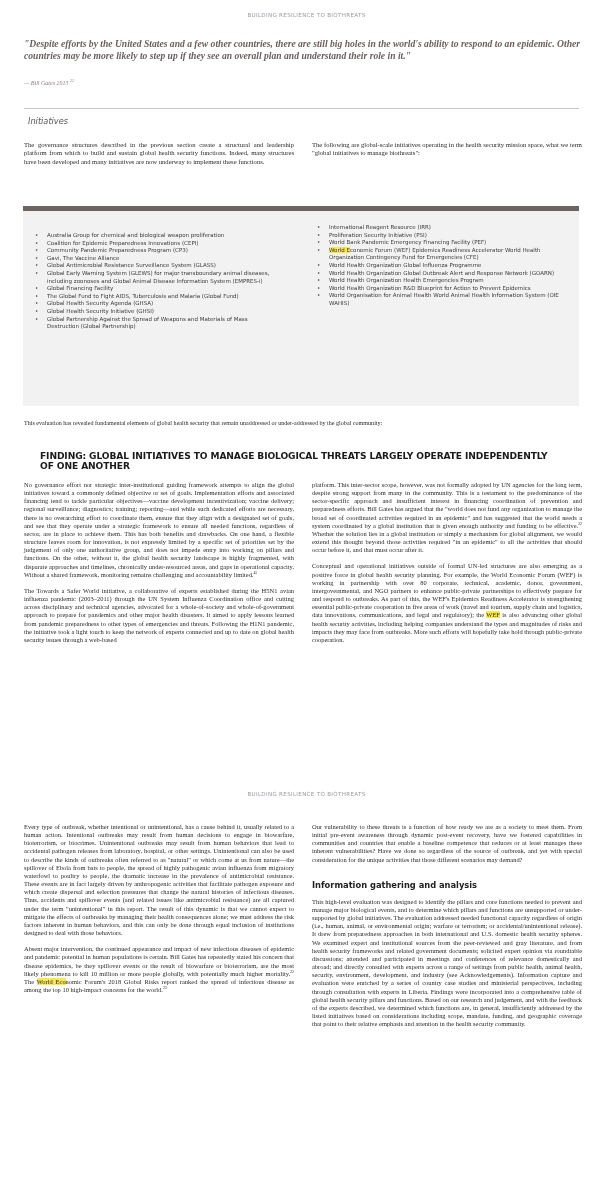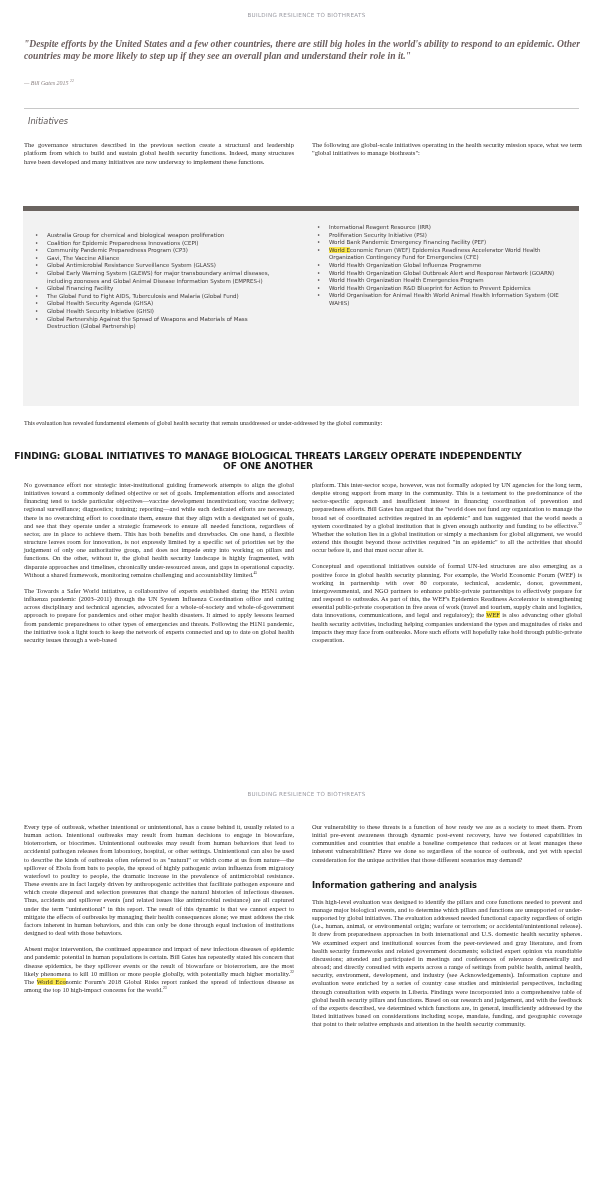--- a/index.html
+++ b/index.html
@@ -55,23 +55,23 @@
     #box-right { left: 290px; width: 255px; top: 18px; }
     .box-col li { position: relative; padding-left: 16px; }
     .box-col li .bullet { position: absolute; left: 4px; top: 0; font-size: 5.5px; }
     .hl { background: #fbe84a; }
 
     .evaluation {
       position: absolute; left: 24px; top: 420px; width: 570px;
       font-size: 6.1px; color: #2d2828;
     }
     .finding {
-      position: absolute; left: 8px; top: 452px; width: 520px;
+      position: absolute; left: 40px; top: 452px; width: 520px;
       font-family: "DejaVu Sans", sans-serif; font-weight: bold;
-      font-size: 9.1px; line-height: 9.6px; color: #1a1a1a; letter-spacing: -0.1px; text-align: center;
+      font-size: 9.1px; line-height: 9.6px; color: #1a1a1a; letter-spacing: -0.1px;
     }
     .col {
       position: absolute; width: 270px;
       font-size: 6.45px; line-height: 8.15px; text-align: justify; color: #2d2828;
     }
     .col p { margin: 0 0 8px 0; }
     .col sup { font-size: 3.8px; line-height: 0; }
     #p1-left { left: 24px; top: 481px; }
     #p1-right { left: 312px; top: 481px; }
     #p2-left { left: 24px; top: 823px; }

